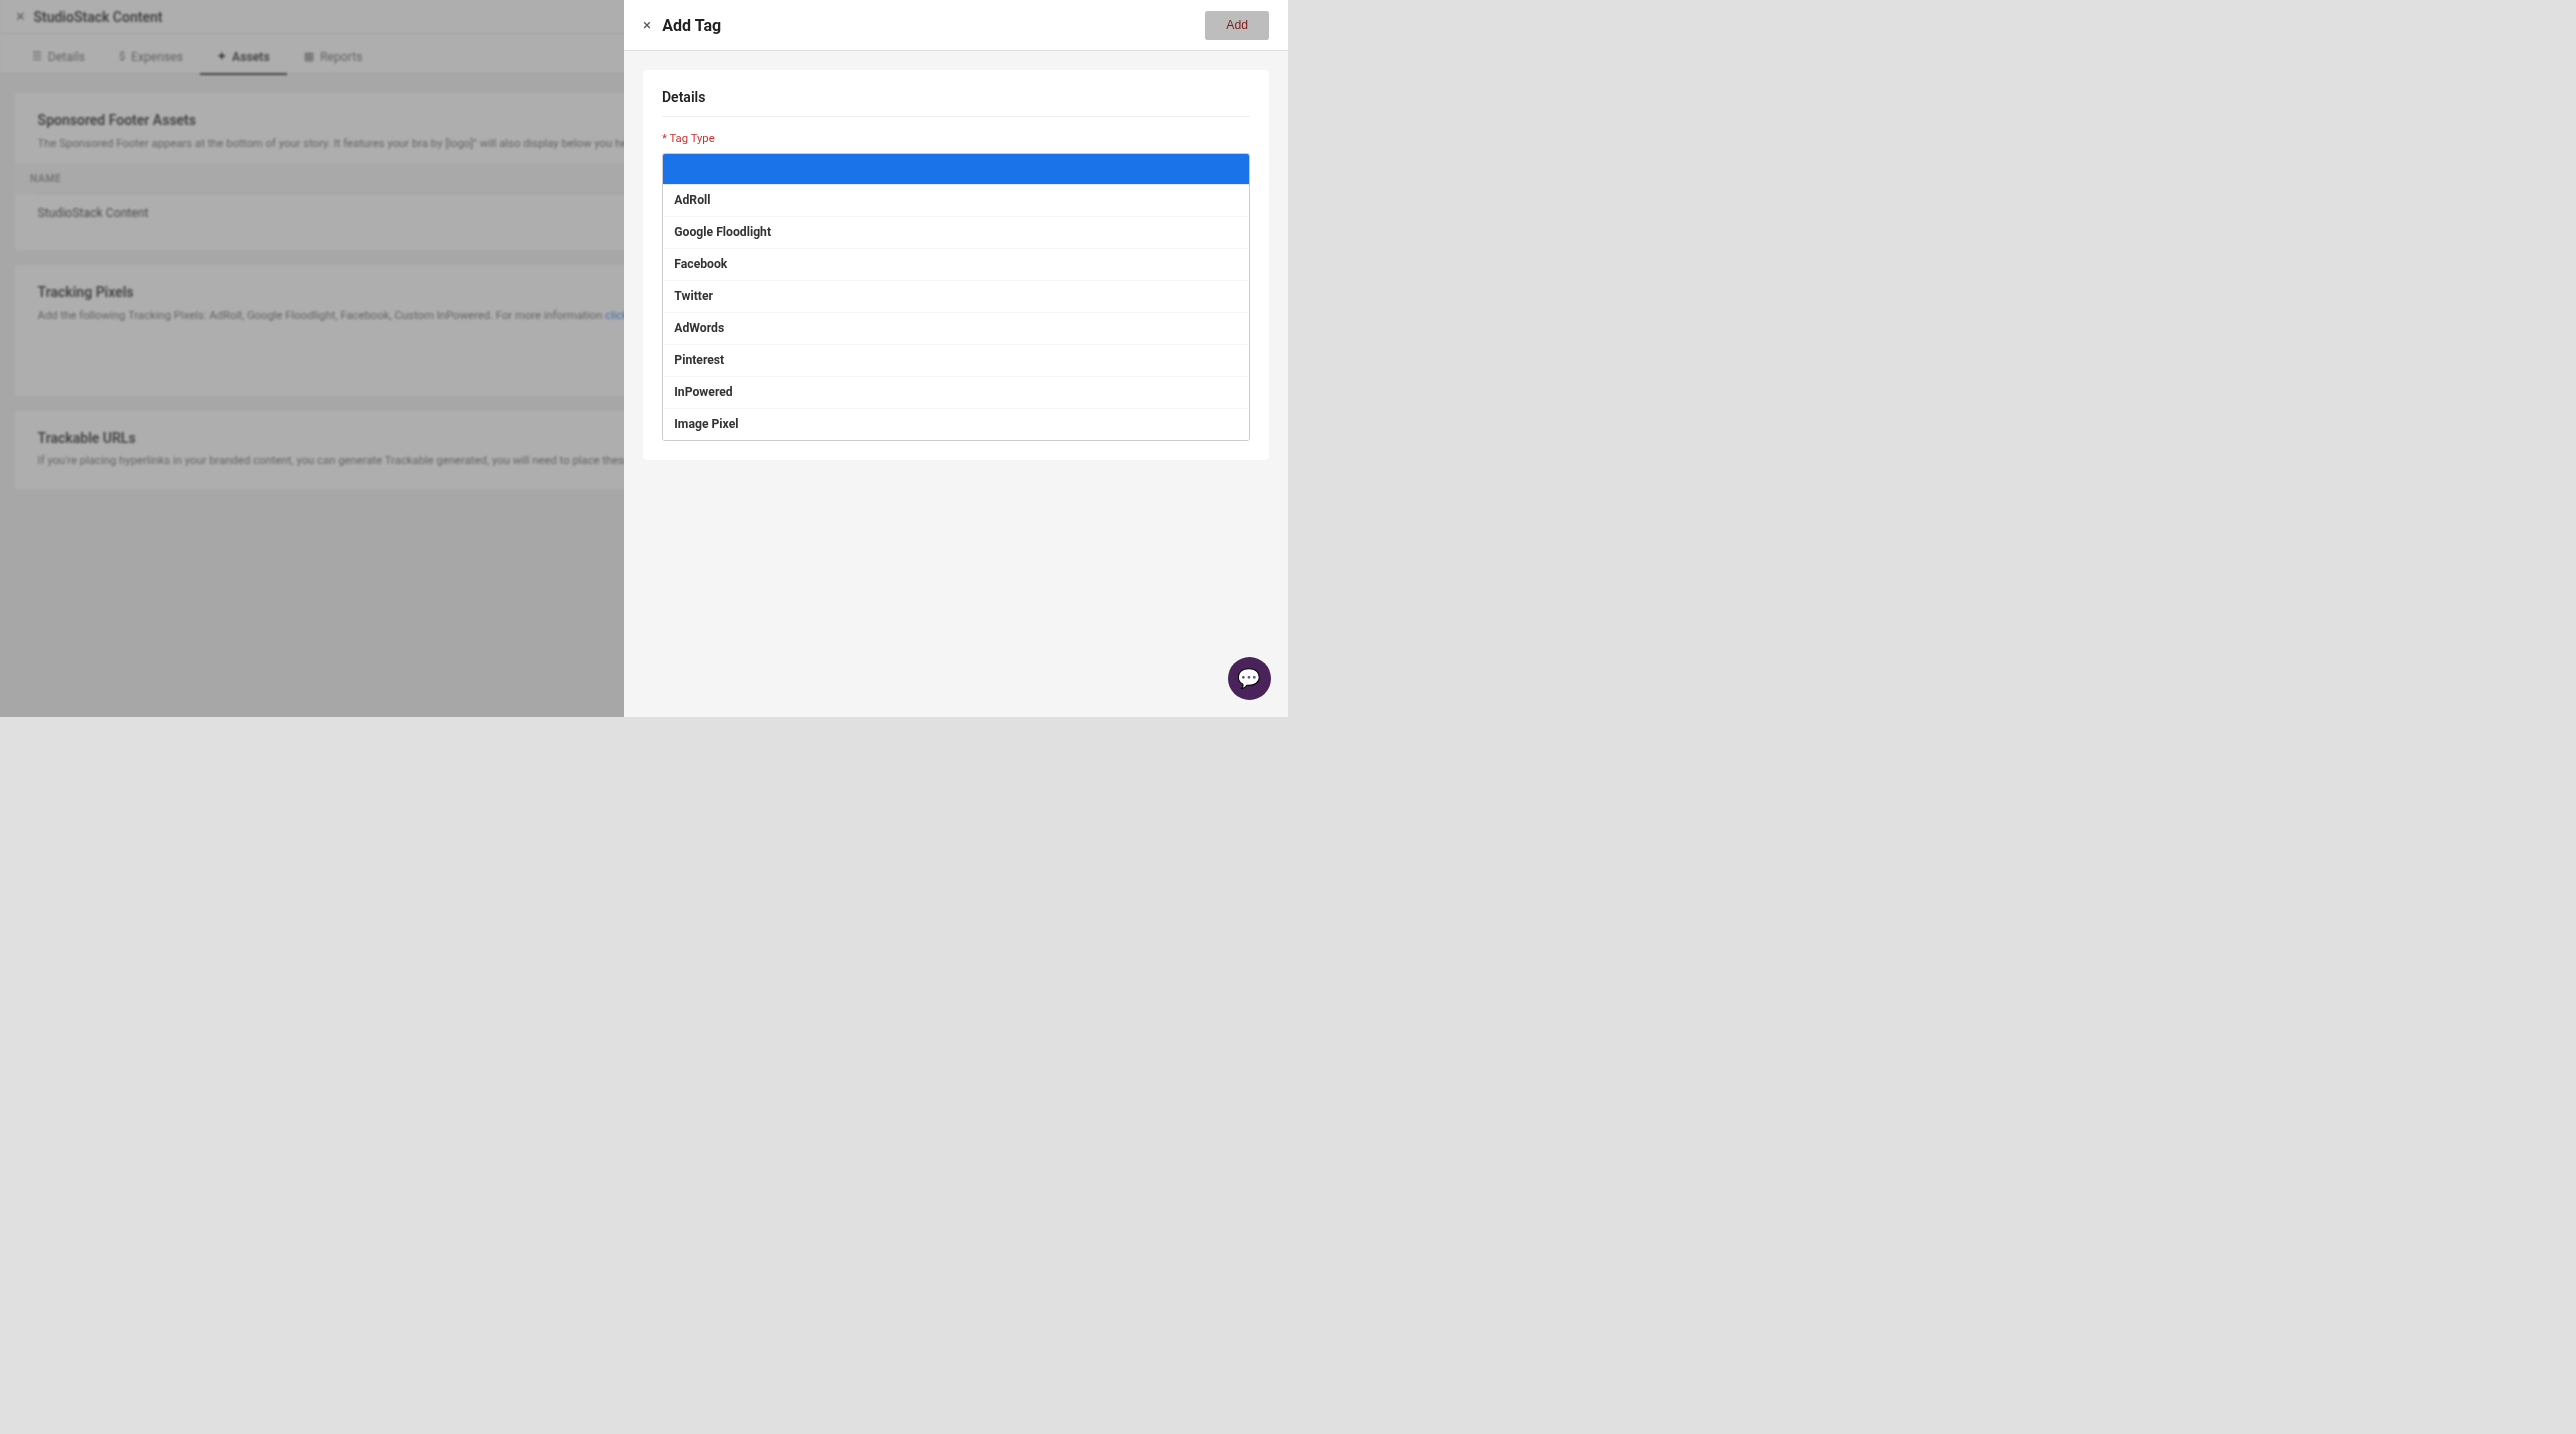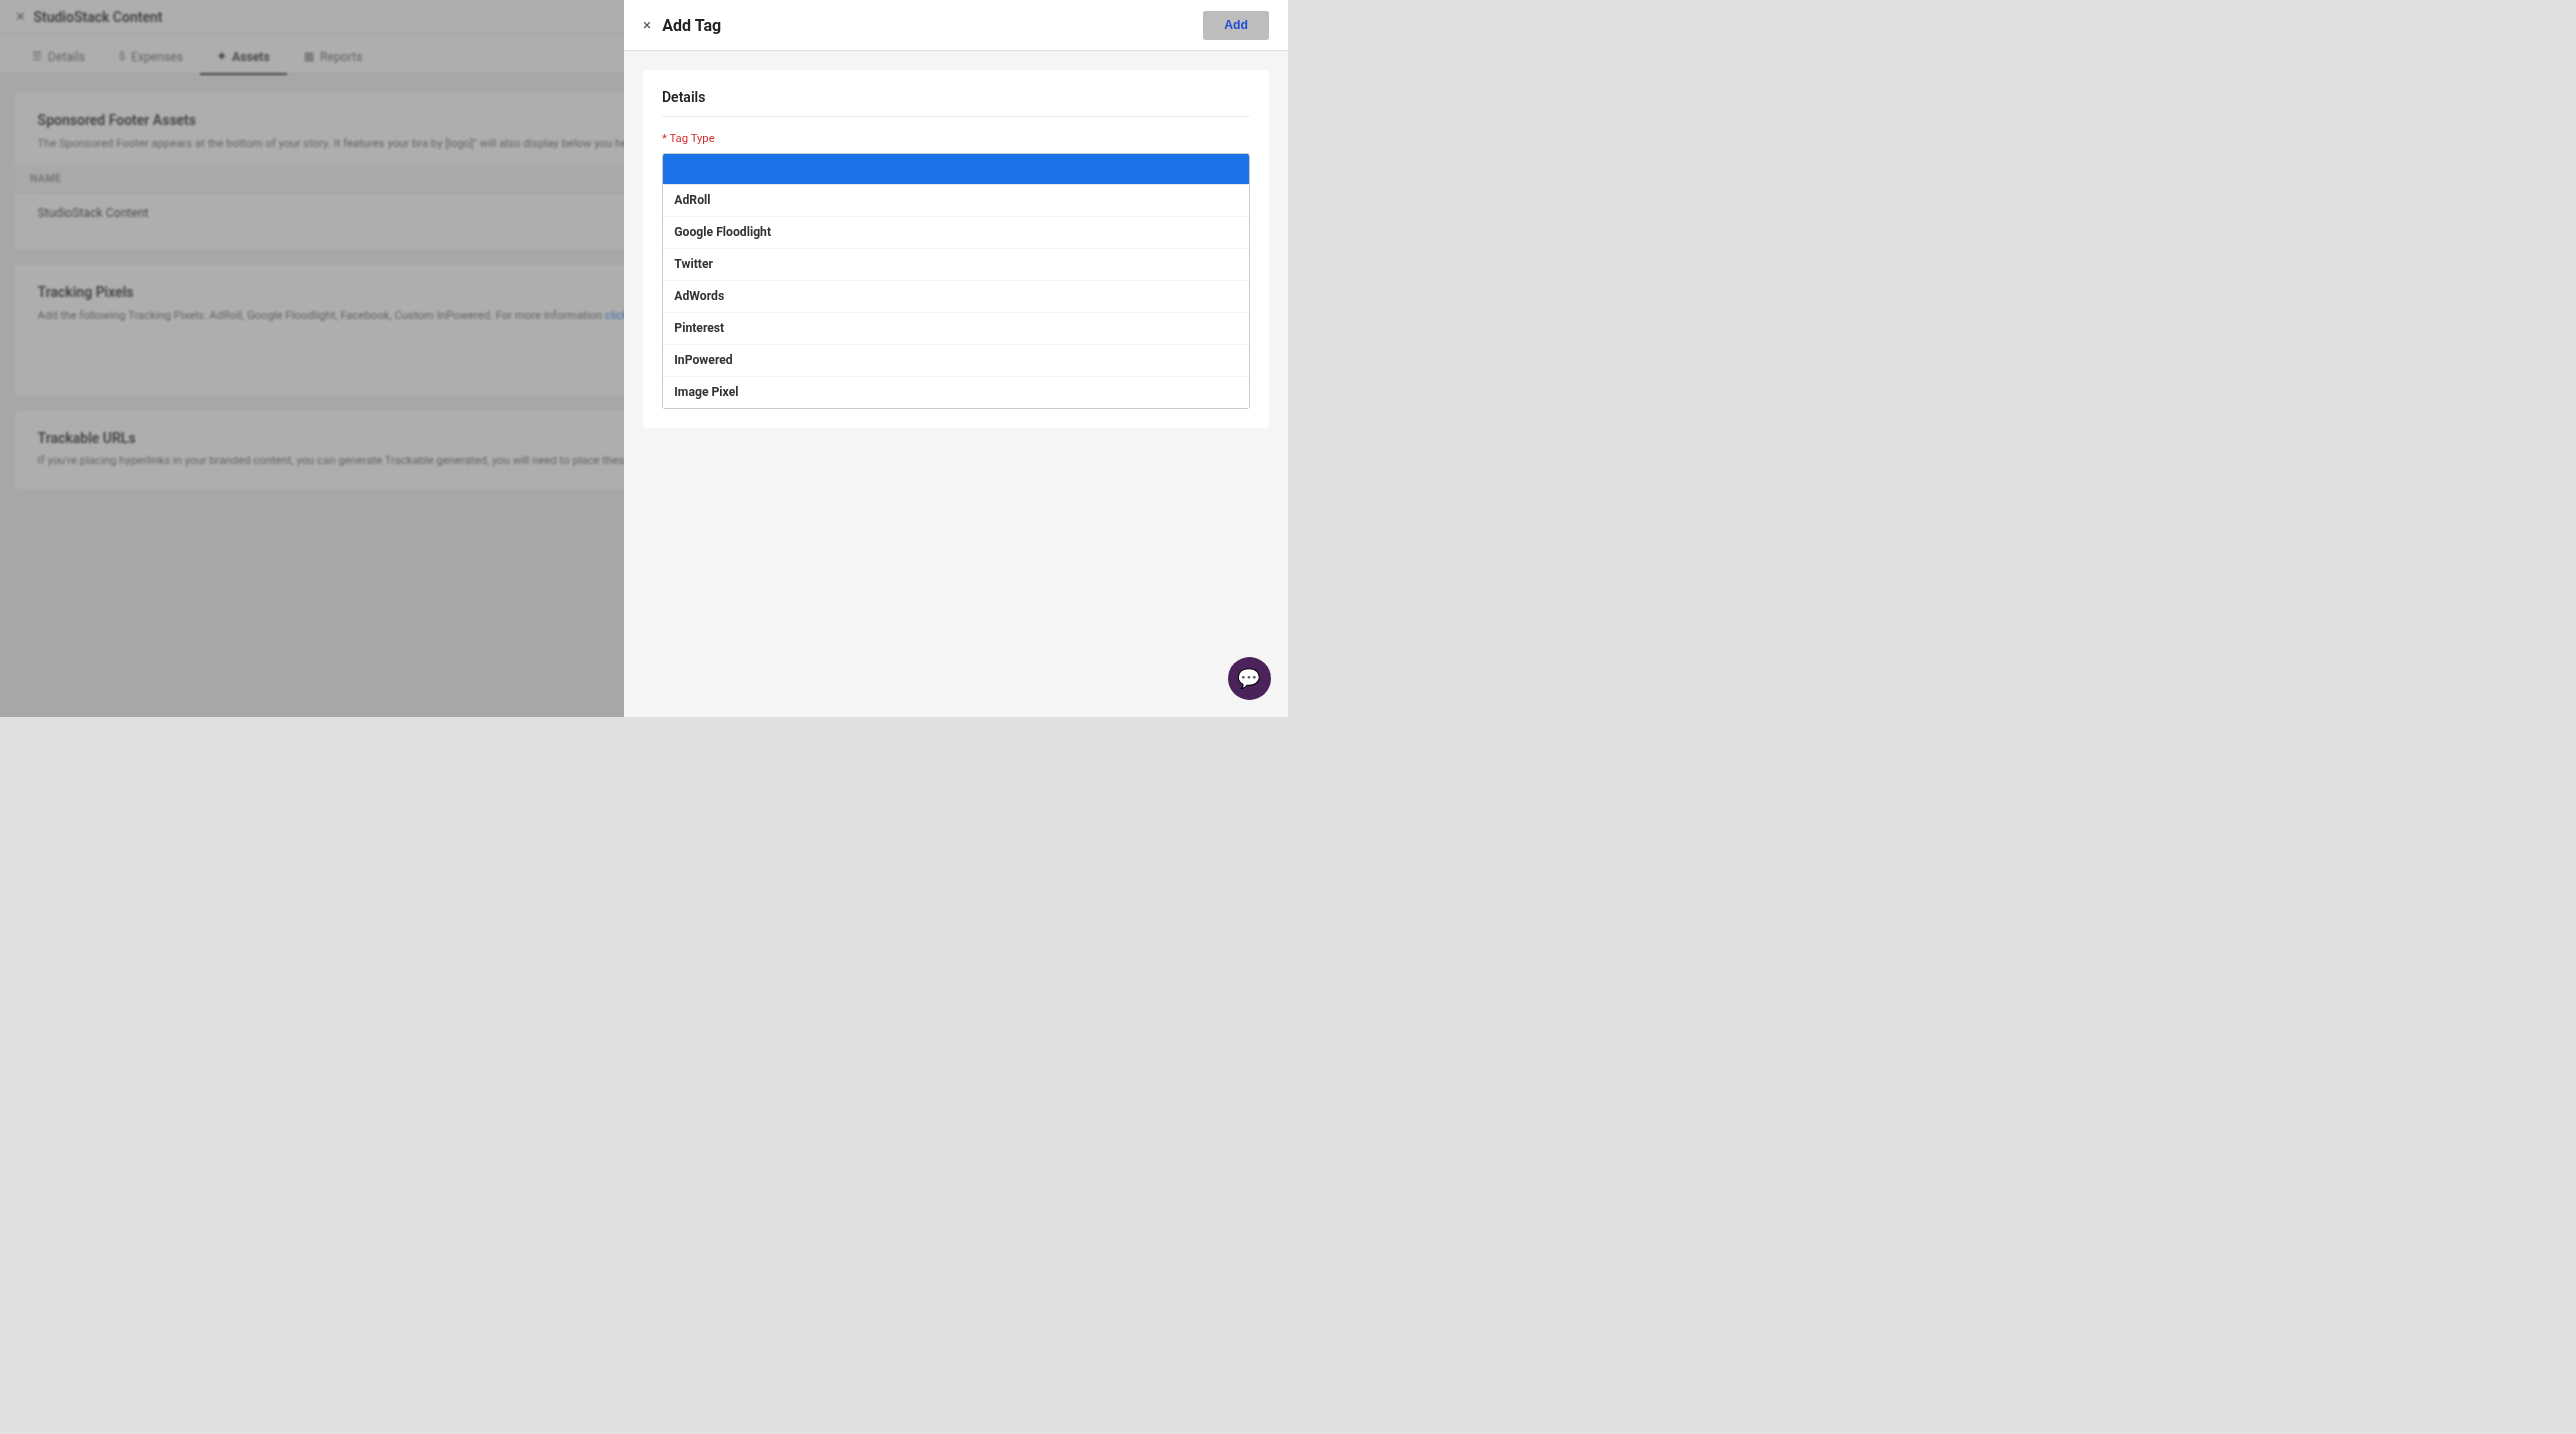--- a/index.html
+++ b/index.html
@@ -170,25 +170,25 @@
 
     .modal-title {
       font-size: 16px;
       font-weight: 700;
       color: #222;
       flex: 1;
     }
 
     .add-button {
       background: #bdbdbd;
-      color: #1d4ed8;
+      color: #7f1d1d;
       border: none;
       padding: 7.5px 21px;
       font-size: 12.2px;
-      font-weight: 700;
+      font-weight: 400;
       cursor: pointer;
       border-radius: 2.8px;
     }
 
     
     .modal-content {
       padding: 19px;
       flex: 1;
       overflow-y: auto;
     }
@@ -353,20 +353,21 @@
         <div class="tag-type-label">* Tag Type</div>
 
         <div class="dropdown-container">
 
           <div class="dropdown-selected">
           </div>
 
           <div class="dropdown-options">
             <div class="dropdown-option">AdRoll</div>
             <div class="dropdown-option">Google Floodlight</div>
+            <div class="dropdown-option">Facebook</div>
             <div class="dropdown-option">Twitter</div>
             <div class="dropdown-option">AdWords</div>
             <div class="dropdown-option">Pinterest</div>
             <div class="dropdown-option">InPowered</div>
             <div class="dropdown-option">Image Pixel</div>
           </div>
         </div>
 
       </div>
     </div>

